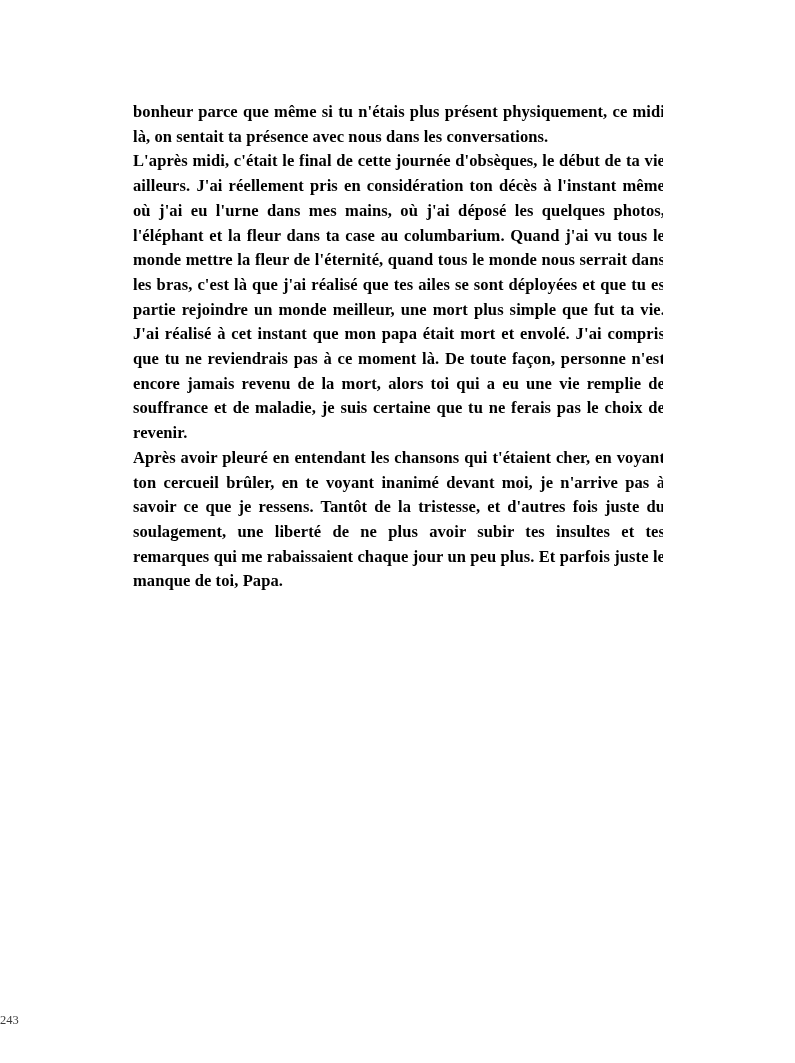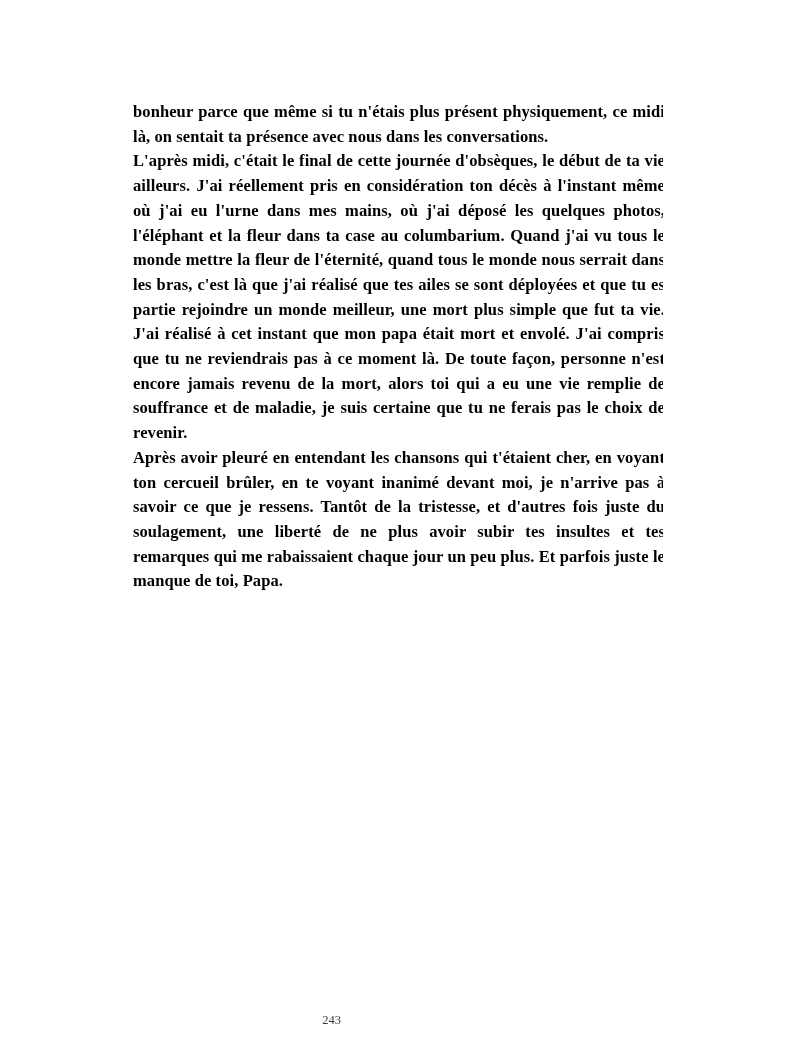--- a/index.html
+++ b/index.html
@@ -31,21 +31,21 @@
       font-weight: bold;
       text-align: justify;
       text-justify: inter-word;
       letter-spacing: 0.1px;
     }
     .page-number {
       position: absolute;
       left: 0;
       right: 0;
       top: 1013px;
-      text-align: center;
+      text-align: left;
       font-size: 12.5px;
       font-weight: normal;
       color: #3a3a3a;
       font-family: "Liberation Serif", "DejaVu Serif", serif;
     }
   </style>
 </head>
 <body>
 
 <div class="page">

